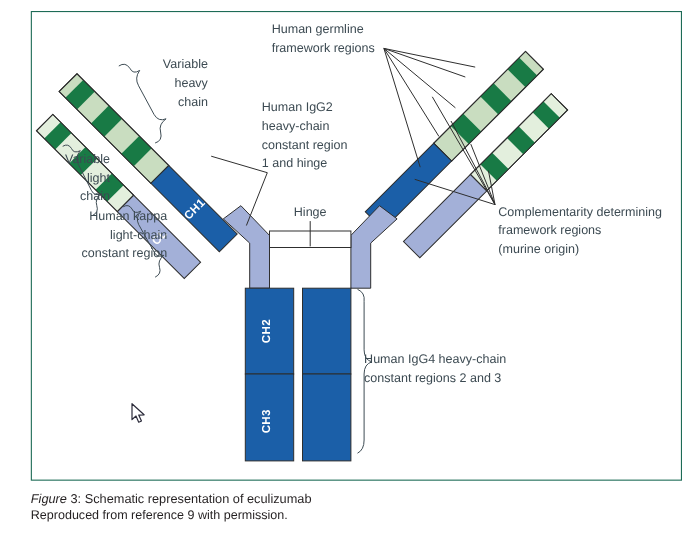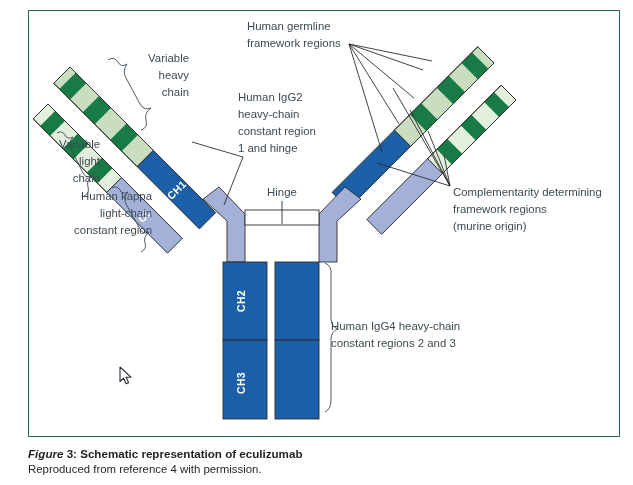--- a/index.html
+++ b/index.html
@@ -37,21 +37,21 @@
   .leader{stroke:#2d2d2d;stroke-width:0.9;fill:none;}
   .brace{stroke:#3c4a52;stroke-width:0.9;fill:none;}
   #caption{
     position:absolute;
     left:28px;top:446px;
     width:600px;
   }
   #caption .cap-line1{
     font-size:11.6px;
     color:#231f20;
-    font-weight:bold;
+    font-weight:normal;
     line-height:15px;
     white-space:nowrap;
   }
   #caption .cap-line1 .fig-word{font-style:italic;}
   #caption .cap-line2{
     font-size:11.4px;
     color:#231f20;
     line-height:15px;
     margin-top:1px;
     white-space:nowrap;
@@ -176,18 +176,18 @@
   </g>
 
   <text class="lbl" x="331" y="330">Human IgG4 heavy-chain</text>
   <text class="lbl" x="331" y="347">constant regions 2 and 3</text>
   <path class="brace" d="M325,263 q7,3 6,11 l0,44 q0,9 7,11 q-7,2 -7,11 l0,60 q0,9 -6,12"></path>
 
 </svg>
 
 <div id="caption">
   <div class="cap-line1"><span class="fig-word">Figure</span><span> 3: Schematic representation of eculizumab</span></div>
-  <div class="cap-line2">Reproduced from reference 4 with permission.</div>
+  <div class="cap-line2">Reproduced from reference 9 with permission.</div>
 </div>
 
 <svg id="cursor" viewBox="0 0 14 20" xmlns="http://www.w3.org/2000/svg">
   <path d="M1,1 L1,15.5 L4.6,12.2 L7.1,17.8 L9.6,16.7 L7.1,11.3 L12,11.1 Z" fill="#ffffff" stroke="#2b2b3a" stroke-width="1.1" stroke-linejoin="round"></path>
 </svg>
 
 </body></html>

